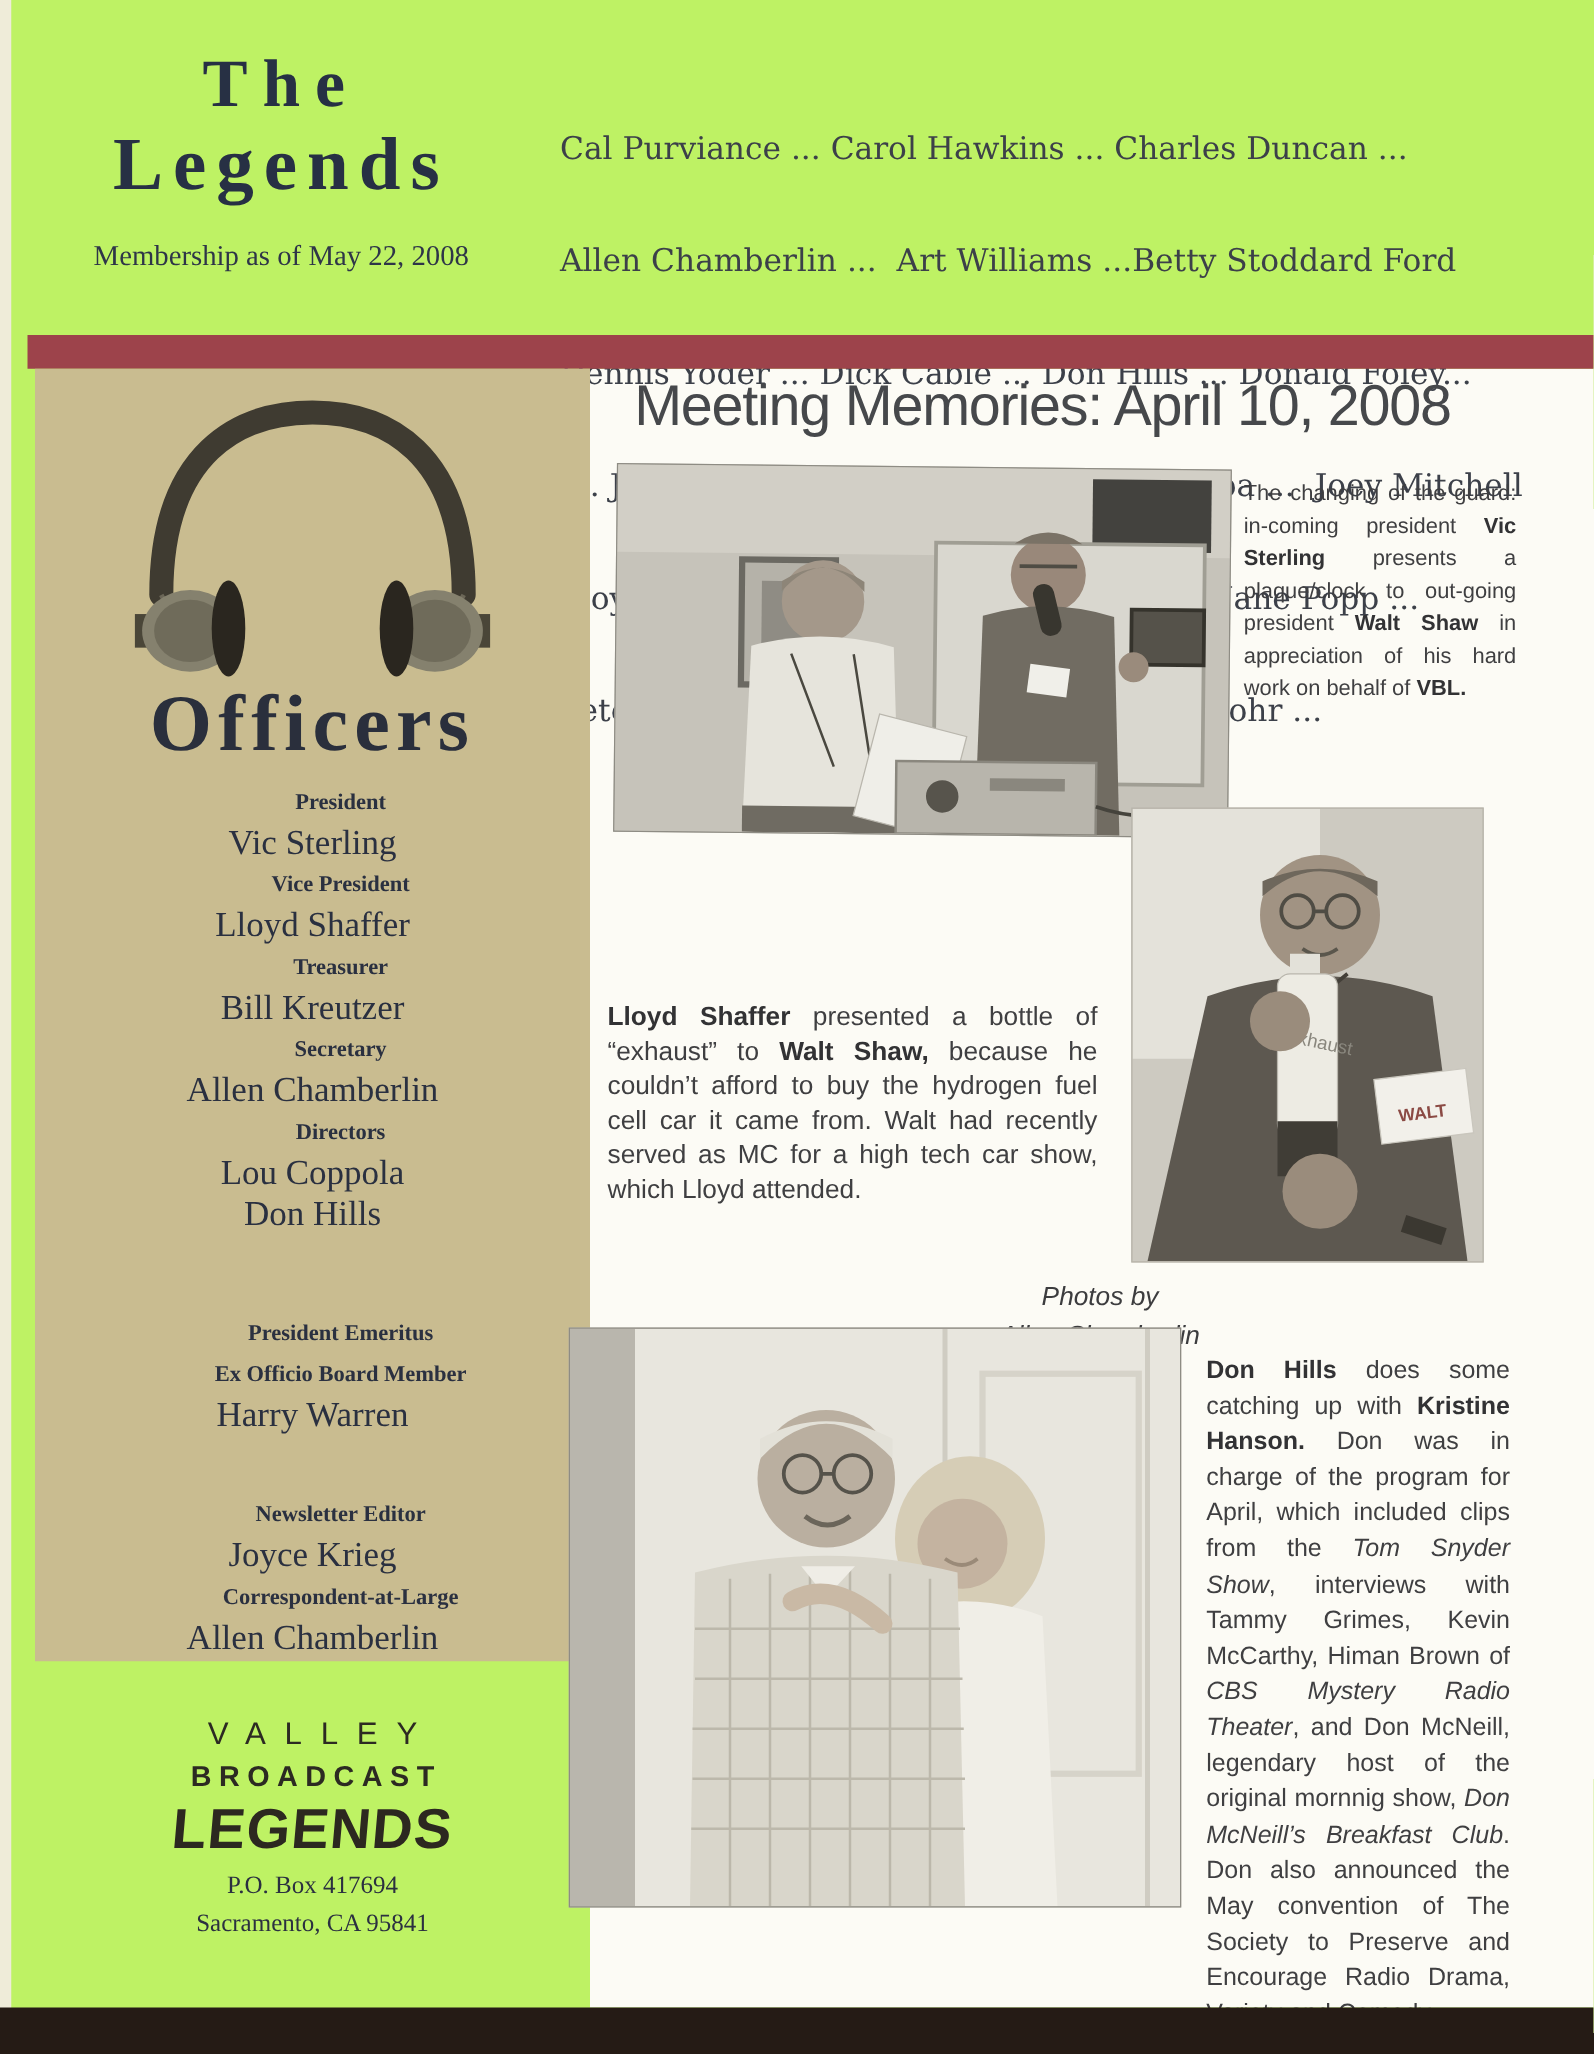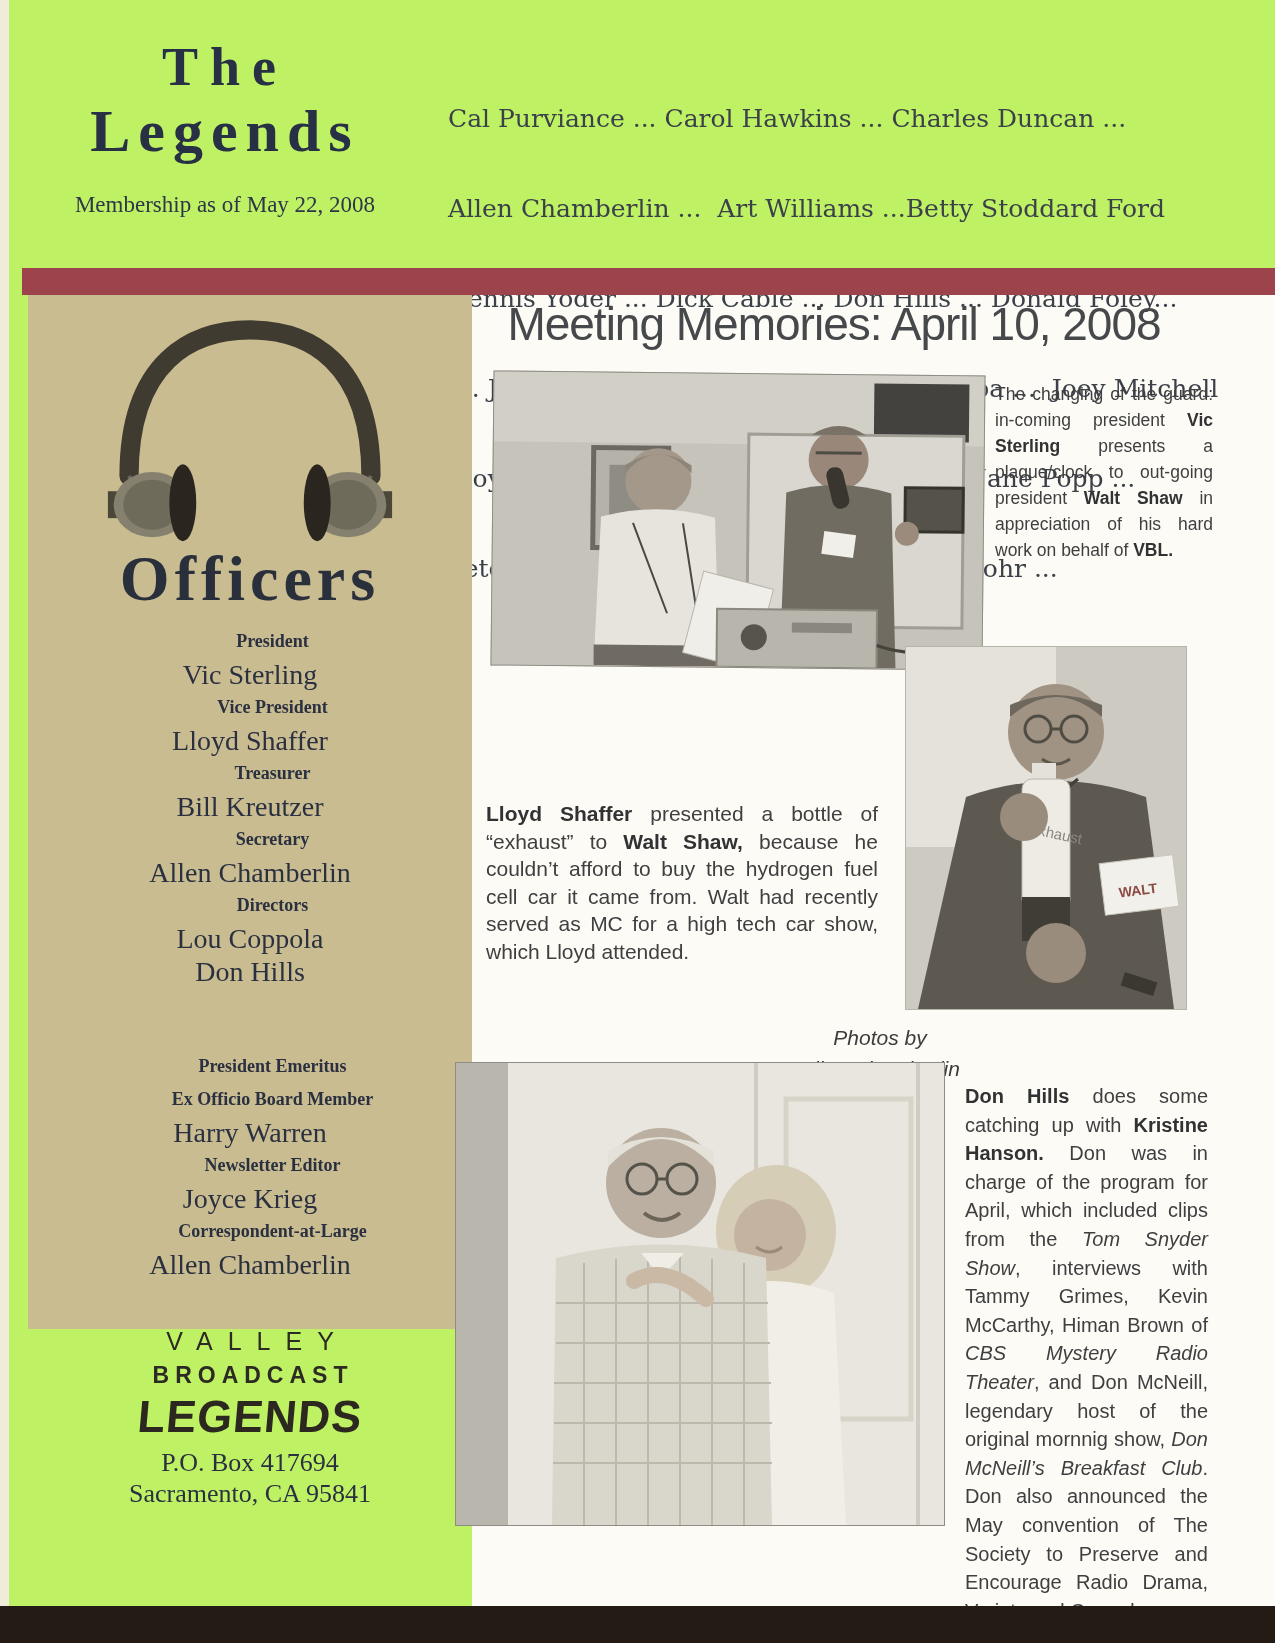--- a/index.html
+++ b/index.html
@@ -32,26 +32,26 @@
   .sidebar{
     position:absolute;left:28px;top:295px;width:444px;height:1034px;
     background:#c9bc90;text-align:center;color:#2a3040;
   }
   .hp-wrap{margin:10px auto 0;width:320px;height:240px;}
   .officers-h{margin-top:2px;font-size:64px;font-weight:bold;letter-spacing:5px;color:#2a2f3c;line-height:1.0;}
   .roster{margin-top:14px;line-height:33px;font-size:27px;}
   .r-role{font-weight:bold;font-size:18px;padding-left:45px;}
   .r-name{font-size:28px;}
   .blk-emeritus{margin-top:62px;line-height:33px;}
-  .blk-editorial{line-height:33px;}
+  .blk-editorial{margin-top:46px;line-height:33px;}
   .logo-blk{margin-top:46px;font-family:"Liberation Sans","DejaVu Sans",sans-serif;color:#2c2a22;}
   .lg-valley{font-size:25px;letter-spacing:15px;text-indent:15px;}
   .lg-broadcast{font-size:23px;letter-spacing:6px;margin-top:6px;text-indent:6px;font-weight:bold;}
   .lg-legends{font-size:45px;font-weight:bold;letter-spacing:1px;margin-top:2px;transform:skewX(-5deg);color:#2c2820;}
-  .lg-po,.lg-city{font-family:"Liberation Serif","DejaVu Serif",serif;font-size:26px;color:#2b3040;line-height:31px;}
+  .lg-po,.lg-city{font-family:"Liberation Serif","DejaVu Serif",serif;font-size:20px;color:#2b3040;line-height:31px;}
   .lg-po{margin-top:4px;}
 
   
   .headline{
     position:absolute;left:478px;top:297px;width:712px;text-align:center;
     font-family:"Liberation Sans","DejaVu Sans",sans-serif;
     font-size:46px;letter-spacing:-1px;color:#46484b;
   }
   .photo{position:absolute;border:1px solid #8e8c84;overflow:hidden;background:#c6c3ba;}
   .photo svg{display:block;}

